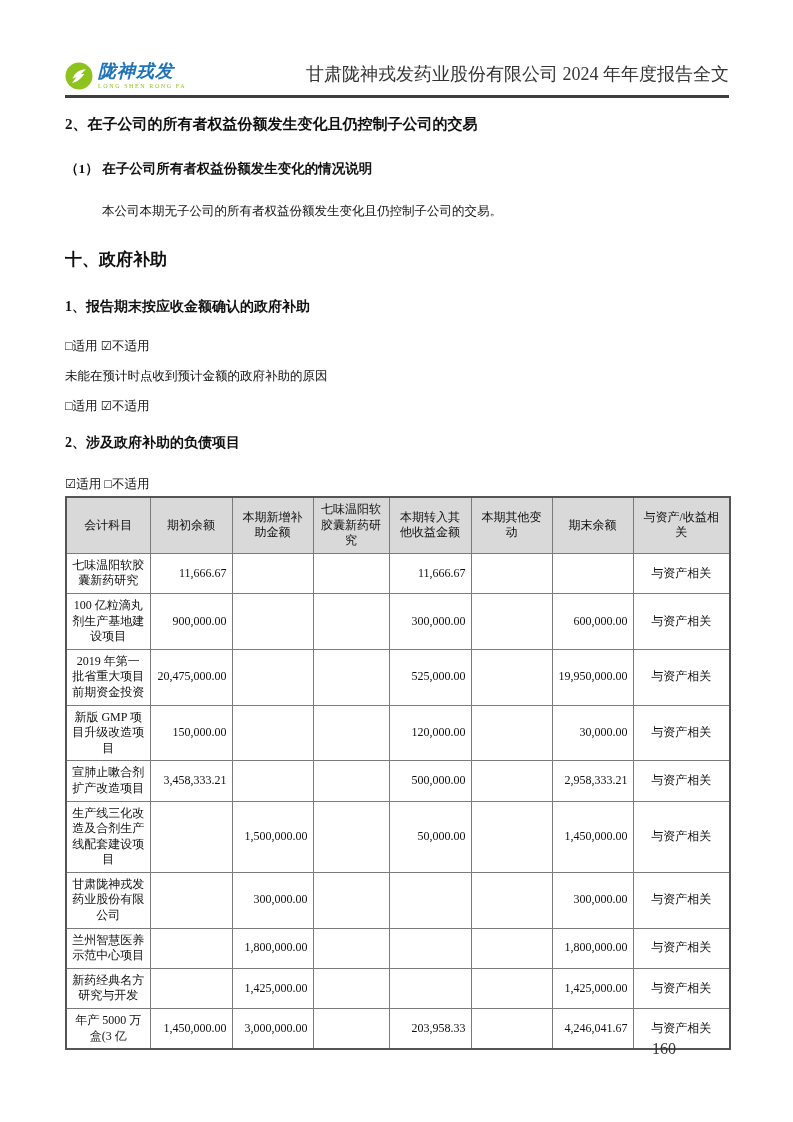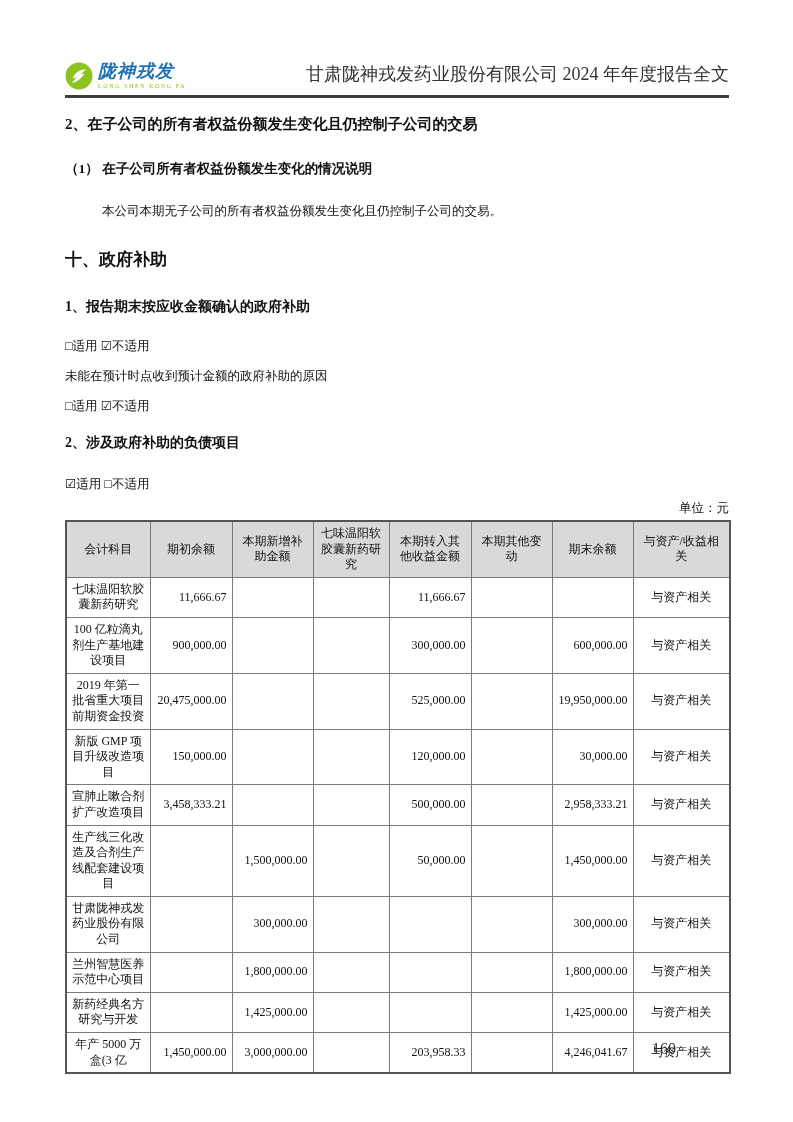--- a/index.html
+++ b/index.html
@@ -86,21 +86,20 @@
     <div class="cbline"><span>□</span><span>适用</span> <span>☑</span><span>不适用</span></div>
 
     <div class="note">未能在预计时点收到预计金额的政府补助的原因</div>
 
     <div class="cbline2"><span>□</span><span>适用</span> <span>☑</span><span>不适用</span></div>
 
     <div class="h-s102">2、涉及政府补助的负债项目</div>
 
     <div class="cbline3"><span>☑</span><span>适用</span> <span>□</span><span>不适用</span></div>
 
-    <div class="unit">单位：元</div>
 
     <table class="gov">
       <colgroup>
         <col style="width:84px">
           <col style="width:82px">
           <col style="width:81px">
           <col style="width:76px">
         <col style="width:82px">
           <col style="width:81px">
           <col style="width:81px">

